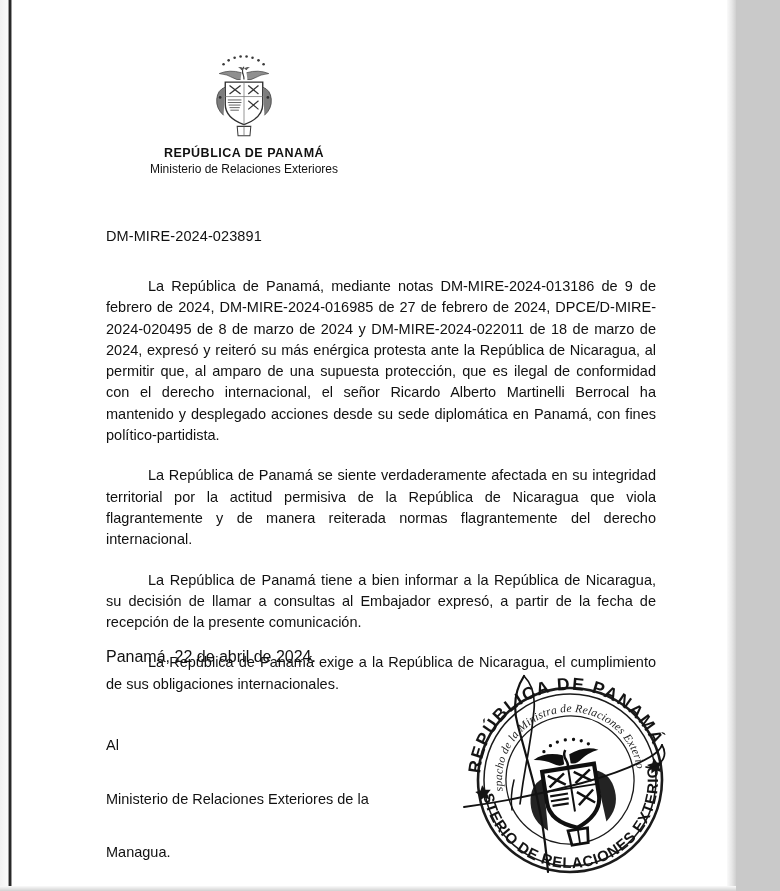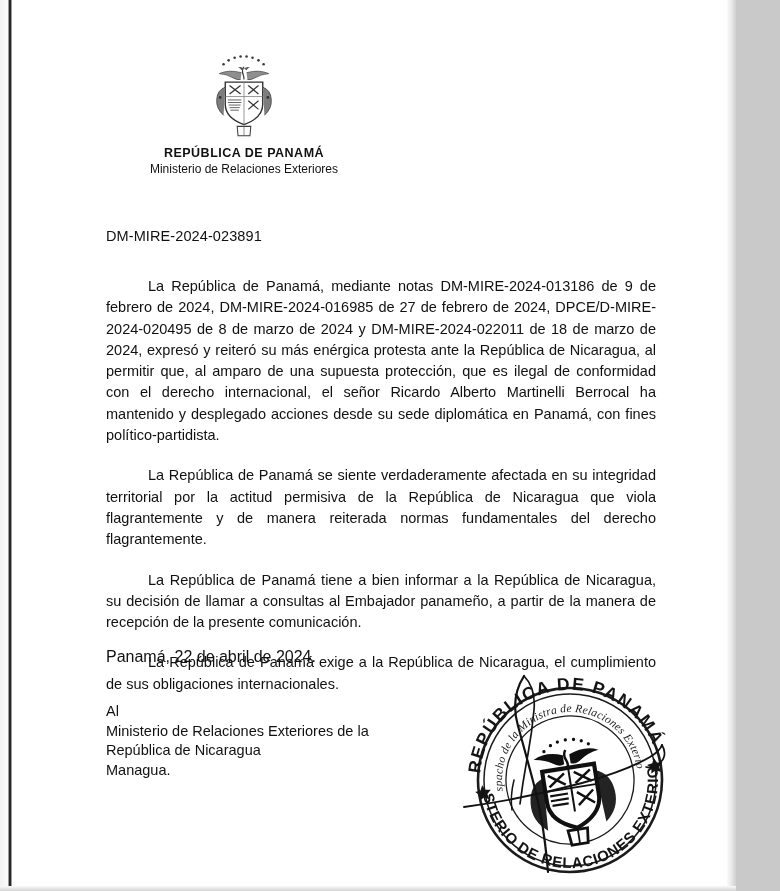--- a/index.html
+++ b/index.html
@@ -123,21 +123,21 @@
     color: #111;
   }
   #addressee {
     position: absolute;
     left: 106px;
     top: 702px;
     font-size: 14.5px;
     line-height: 19.5px;
     color: #111;
   }
-  #addressee div { white-space: nowrap; }
+  #addressee div { white-space: nowrap; margin-top: 34px; }
 
   
   #seal-area {
     position: absolute;
     left: 452px;
     top: 662px;
     width: 230px;
     height: 229px;
   }
   #seal-svg, #signature-svg {
@@ -207,31 +207,30 @@
     </svg>
 
     <div class="lh-line1">REPÚBLICA DE PANAMÁ</div>
     <div class="lh-line2">Ministerio de Relaciones Exteriores</div>
   </div>
 
   <div id="reference">DM-MIRE-2024-023891</div>
 
   <div id="bodytext">
     <p>La República de Panamá, mediante notas DM-MIRE-2024-013186 de 9 de febrero de 2024, DM-MIRE-2024-016985 de 27 de febrero de 2024, DPCE/D-MIRE-2024-020495 de 8 de marzo de 2024 y DM-MIRE-2024-022011 de 18 de marzo de 2024, expresó y reiteró su más enérgica protesta ante la República de Nicaragua, al permitir que, al amparo de una supuesta protección, que es ilegal de conformidad con el derecho internacional, el señor Ricardo Alberto Martinelli Berrocal ha mantenido y desplegado acciones desde su sede diplomática en Panamá, con fines político-partidista.</p>
-    <p>La República de Panamá se siente verdaderamente afectada en su integridad territorial por la actitud permisiva de la República de Nicaragua que viola flagrantemente y de manera reiterada normas fundamentales del derecho flagrantemente.</p>
-    <p>La República de Panamá tiene a bien informar a la República de Nicaragua, su decisión de llamar a consultas al Embajador panameño, a partir de la manera de recepción de la presente comunicación.</p>
+    <p>La República de Panamá se siente verdaderamente afectada en su integridad territorial por la actitud permisiva de la República de Nicaragua que viola flagrantemente y de manera reiterada normas flagrantemente del derecho internacional.</p>
+    <p>La República de Panamá tiene a bien informar a la República de Nicaragua, su decisión de llamar a consultas al Embajador expresó, a partir de la fecha de recepción de la presente comunicación.</p>
     <p>La República de Panamá exige a la República de Nicaragua, el cumplimiento de sus obligaciones internacionales.</p>
   </div>
 
   <div id="dateline">Panamá, 22 de abril de 2024.</div>
 
   <div id="addressee">
     <div>Al</div>
     <div>Ministerio de Relaciones Exteriores de la</div>
-    <div>República de Nicaragua</div>
     <div>Managua.</div>
   </div>
 
   <div id="seal-area">
 
     <svg id="seal-svg" width="230" height="229" viewBox="0 0 230 229">
       <defs>
         <path id="arcTop" d="M 28 118 A 90 90 0 0 1 208 118" fill="none"></path>
         <path id="arcBottom" d="M 30 118 A 88 88 0 0 0 206 118" fill="none"></path>
         <path id="arcInner" d="M 50 118 A 68 68 0 0 1 186 118" fill="none"></path>

